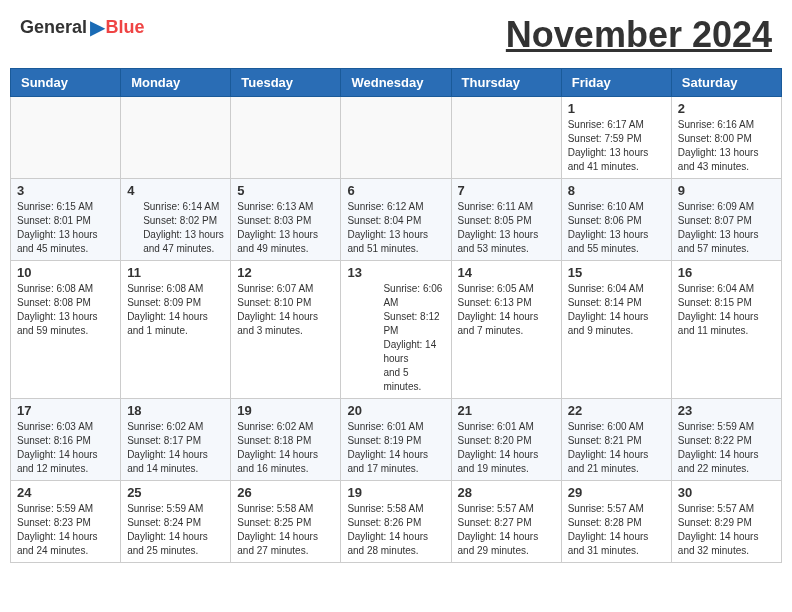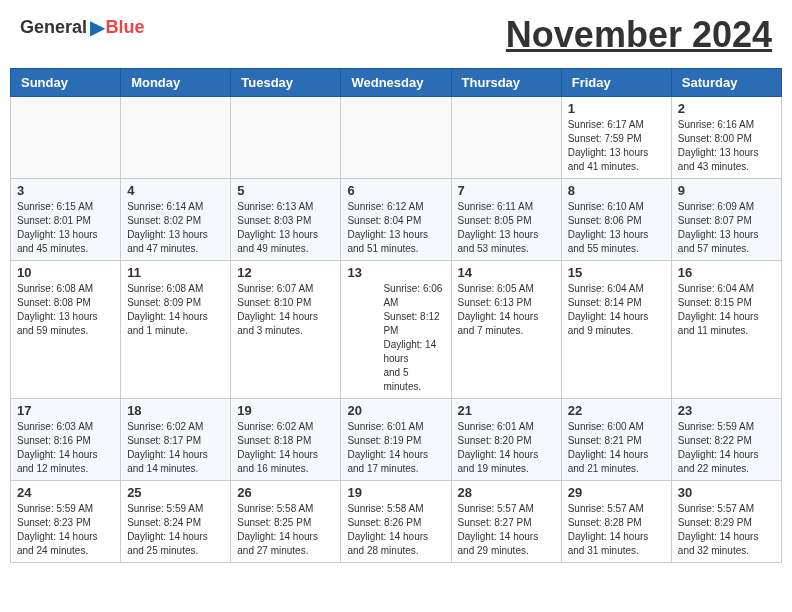--- a/index.html
+++ b/index.html
@@ -152,21 +152,21 @@
       <tr>
         <td>
           <span class="day-number">3</span>
           <div class="day-info" style="white-space: pre-line;">Sunrise: 6:15 AM
 Sunset: 8:01 PM
 Daylight: 13 hours
 and 45 minutes.</div>
         </td>
         <td>
           <span class="day-number">4</span>
-          <div class="day-info" style="white-space: pre-line;">Sunrise: 6:14 AM
+          <div class="day-info" style="white-space: pre-line; margin-left: 16px;">Sunrise: 6:14 AM
 Sunset: 8:02 PM
 Daylight: 13 hours
 and 47 minutes.</div>
         </td>
         <td>
           <span class="day-number">5</span>
           <div class="day-info" style="white-space: pre-line;">Sunrise: 6:13 AM
 Sunset: 8:03 PM
 Daylight: 13 hours
 and 49 minutes.</div>

